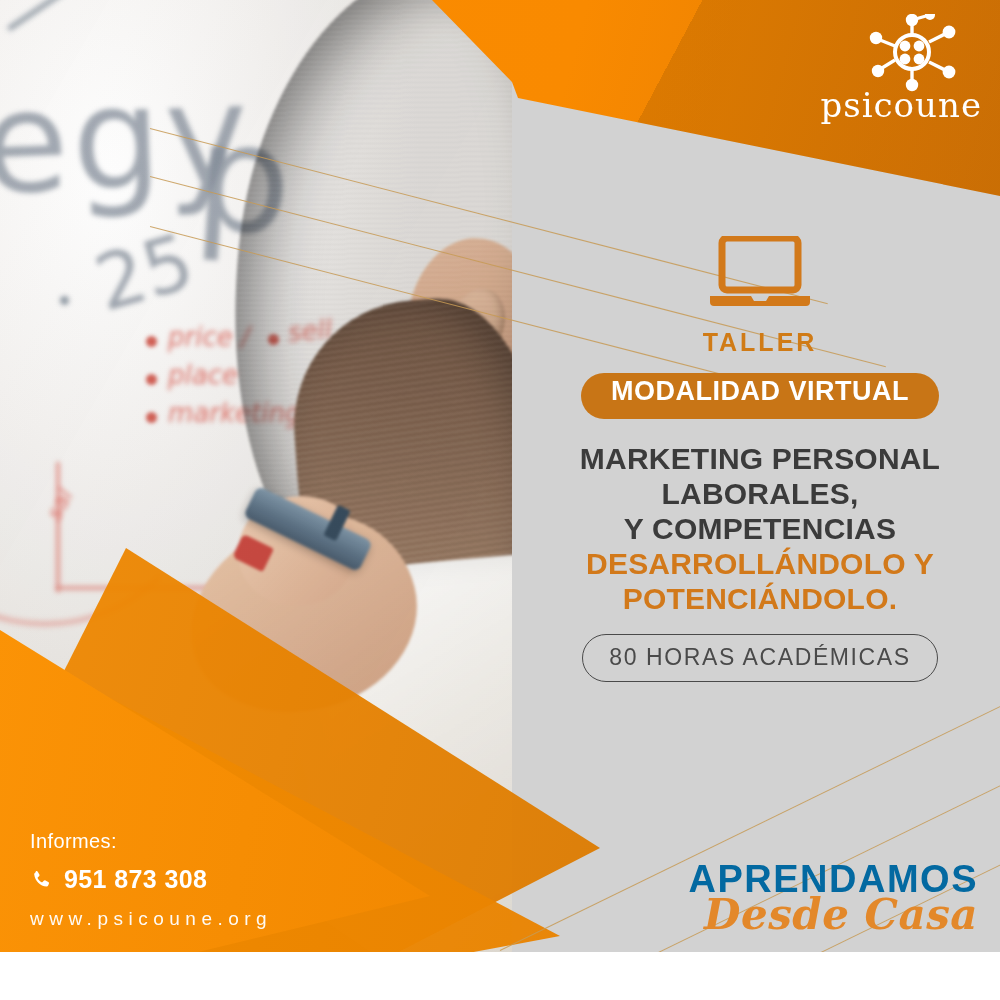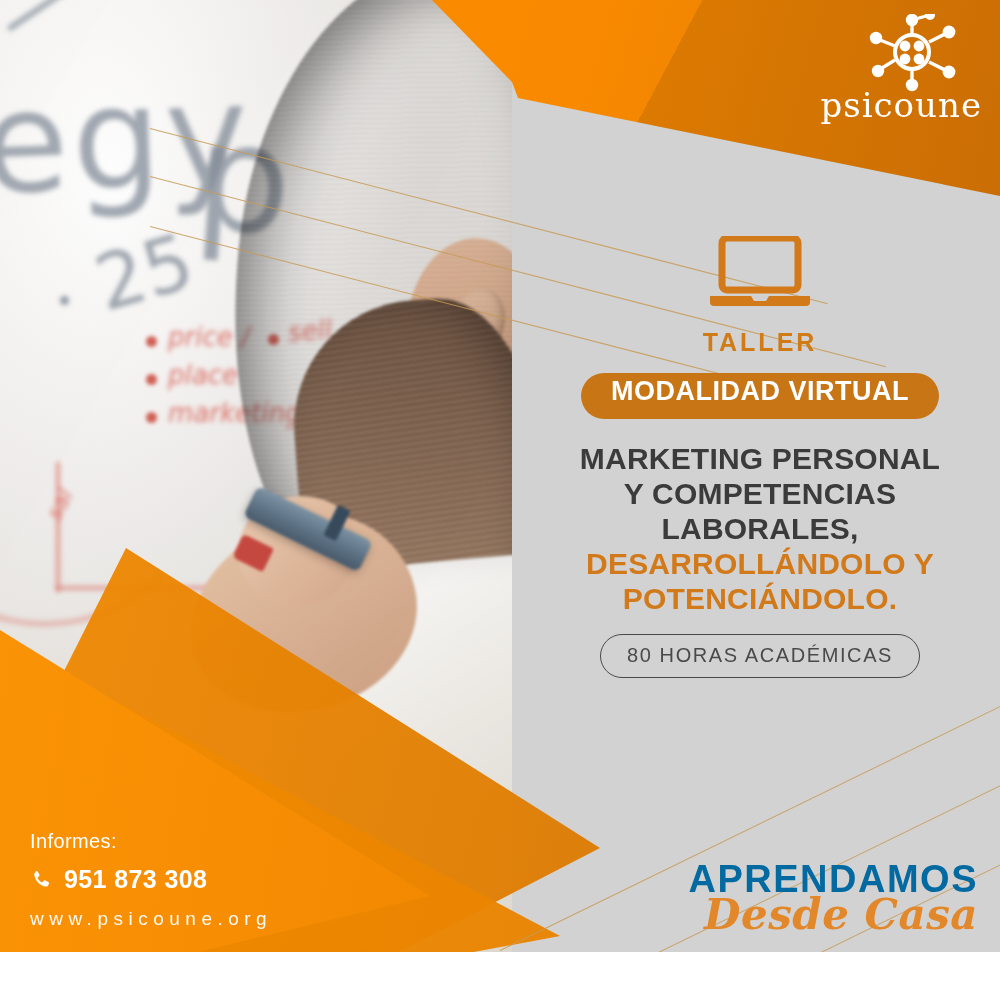--- a/index.html
+++ b/index.html
@@ -187,21 +187,21 @@
   .badge{
     display:inline-block;background:#c87516;color:#fff;
     font-size:27px;font-weight:bold;letter-spacing:.5px;
     padding:3px 30px 12px;border-radius:28px;margin-bottom:22px;
   }
   .title{color:#3b3b3b;font-size:30px;font-weight:bold;line-height:1.17;letter-spacing:.2px;}
   .title .hl{color:#d2791a;}
   .hours{
     display:inline-block;margin-top:18px;
     border:1.6px solid #4a4a4a;border-radius:26px;
-    color:#4a4a4a;font-size:20px;letter-spacing:1.6px;
+    color:#4a4a4a;font-size:23px;letter-spacing:1.6px;
     padding:9px 26px 10px;font-weight:300;
   }
 
   
   .contact{position:absolute;left:30px;bottom:22px;color:#fff;z-index:8;}
   .contact .informes{font-size:20px;letter-spacing:.4px;margin-bottom:12px;}
   .contact .phone-row{display:flex;align-items:center;gap:12px;margin-bottom:14px;}
   .contact .phone-num{font-size:25px;font-weight:bold;letter-spacing:.4px;text-align:center;}
   .contact .web{font-size:19px;letter-spacing:5.5px;opacity:.96;}
 
@@ -318,22 +318,22 @@
     </div>
 
     <div class="taller">TALLER</div>
 
     <div>
       <span class="badge">MODALIDAD VIRTUAL</span>
     </div>
 
     <div class="title">
       <div>MARKETING PERSONAL</div>
+      <div>LABORALES,</div>
       <div>Y COMPETENCIAS</div>
-      <div>LABORALES,</div>
       <div class="hl">DESARROLLÁNDOLO Y</div>
       <div class="hl">POTENCIÁNDOLO.</div>
     </div>
 
     <div>
       <span class="hours">80 HORAS ACADÉMICAS</span>
     </div>
   </div>
 
   <div class="contact">

